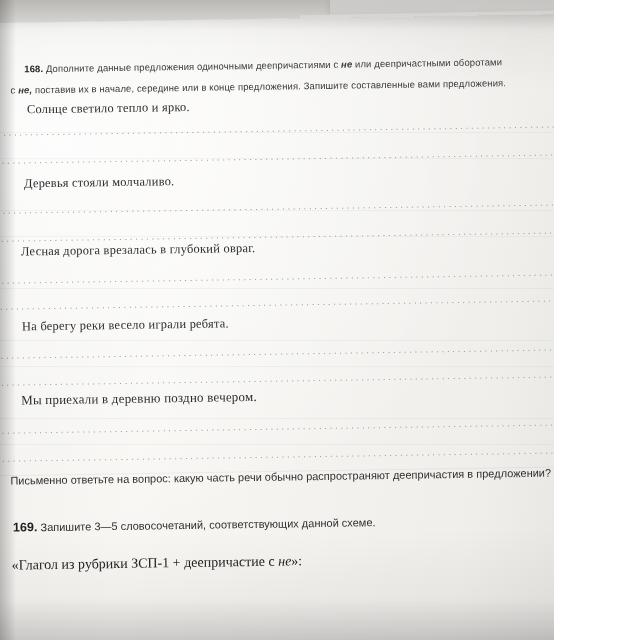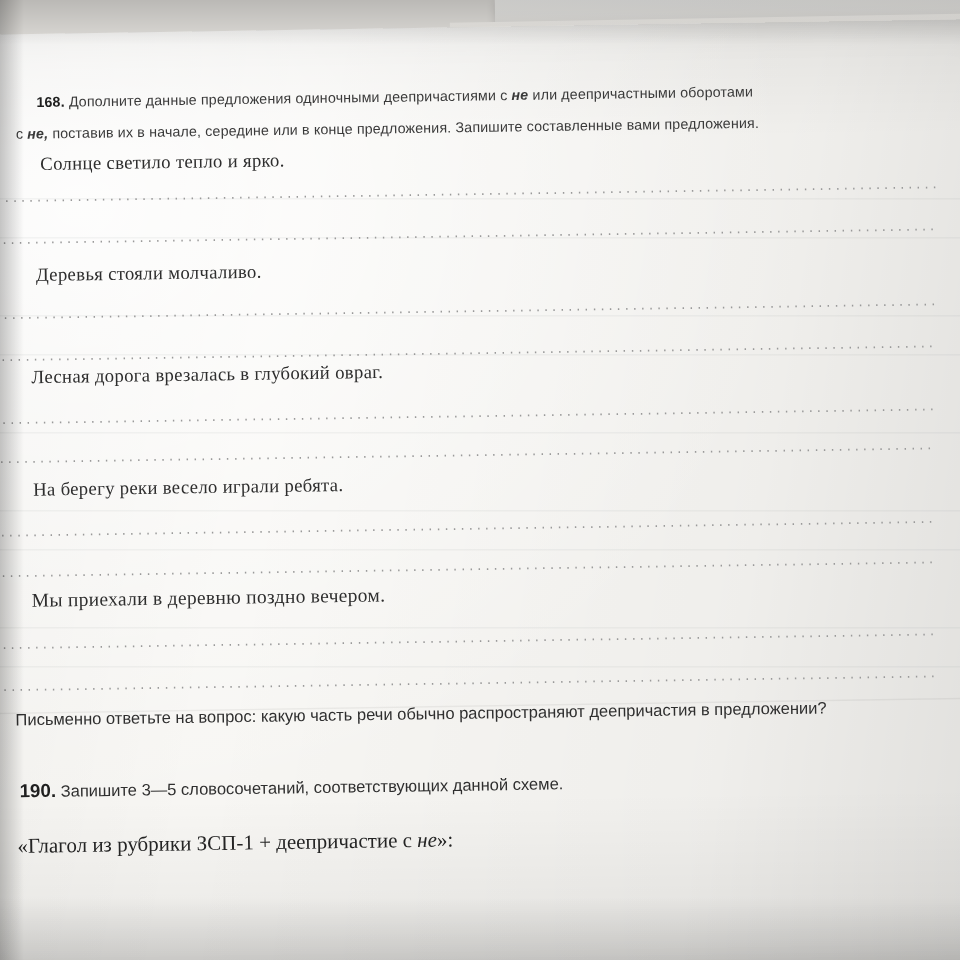--- a/index.html
+++ b/index.html
@@ -2,21 +2,21 @@
 <html><head>
 <meta charset="utf-8">
 <style>
   html, body {
     margin: 0;
     padding: 0;
     background: #ffffff;
   }
   #page {
     position: relative;
-    width: 640px;
+    width: 554px;
     height: 640px;
     overflow: hidden;
     background: #f2f1ef;
     font-family: "Liberation Sans", sans-serif;
   }
 
   
   .desk {
     position: absolute;
     inset: 0;
@@ -206,21 +206,21 @@
     <div class="blk dots" style="left:0px; top:345px; width:624px;">.............................................................................................................................................</div>
     <div class="blk dots" style="left:0px; top:372px; width:624px;">.............................................................................................................................................</div>
 
     <div class="blk sentence" style="left:20px; top:388px; font-size:13px;">Мы приехали в деревню поздно вечером.</div>
     <div class="blk dots" style="left:0px; top:420px; width:624px;">.............................................................................................................................................</div>
     <div class="blk dots" style="left:0px; top:448px; width:624px;">.............................................................................................................................................</div>
 
     <div class="blk question" style="left:8px; top:470px; width:640px;">Письменно ответьте на вопрос: какую часть речи обычно распространяют деепричастия в предложении?</div>
 
     <div class="blk task169" style="left:10px; top:516px; width:600px;">
-      <span class="task-num" style="font-size:12.5px;">190.</span>
+      <span class="task-num" style="font-size:12.5px;">169.</span>
       <span>Запишите 3—5 словосочетаний, соответствующих данной схеме.</span>
     </div>
 
     <div class="blk scheme" style="left:8px; top:553px; width:620px;">
       <span>«Глагол из рубрики ЗСП-1 + деепричастие с</span>
       <i>не</i><span>»:</span>
     </div>
 
   </div>
 

